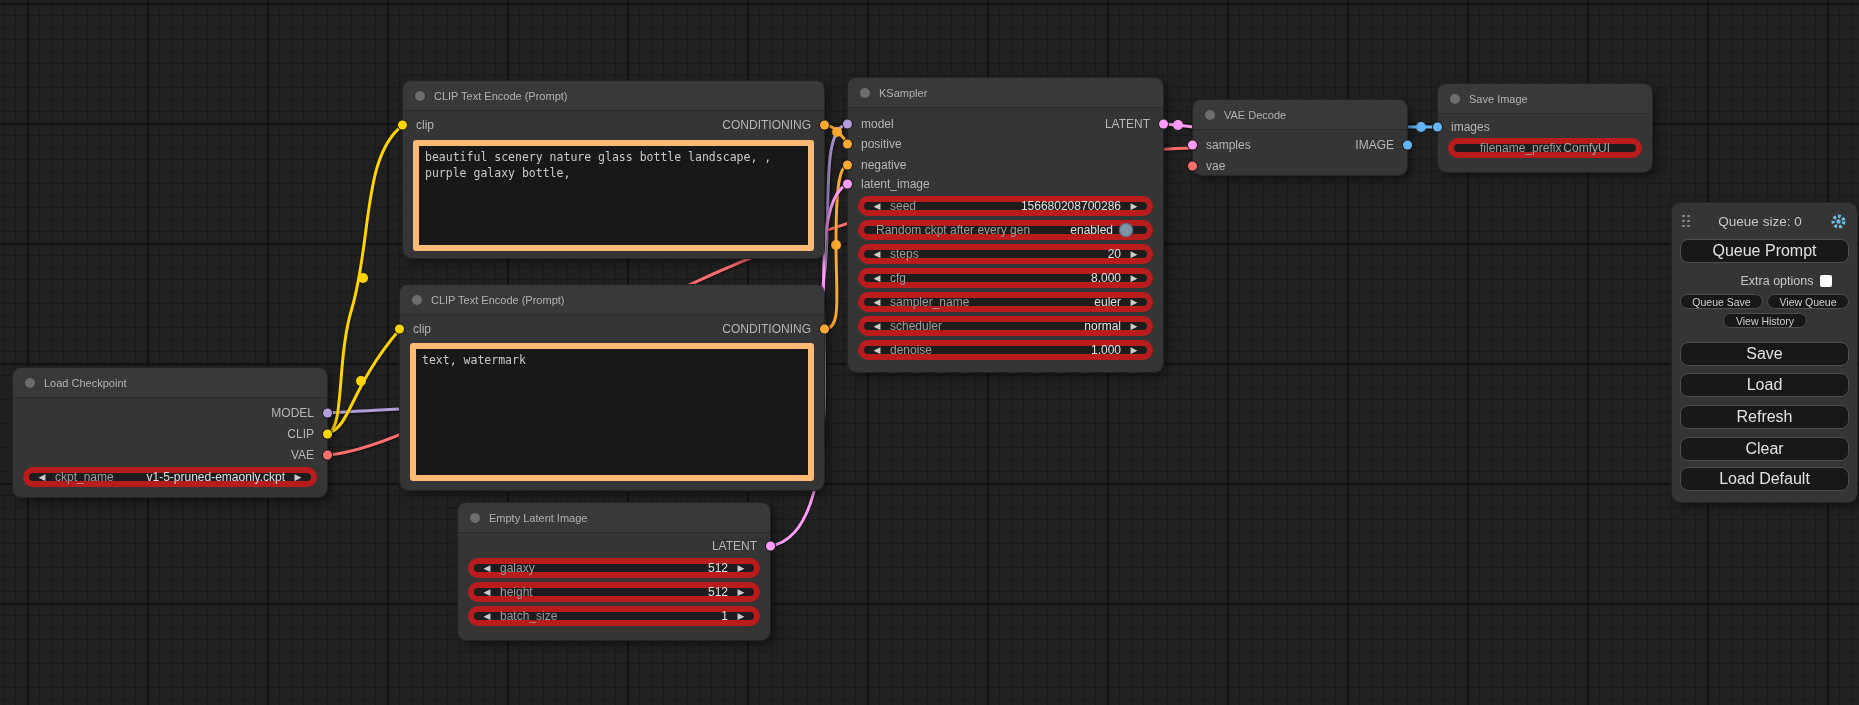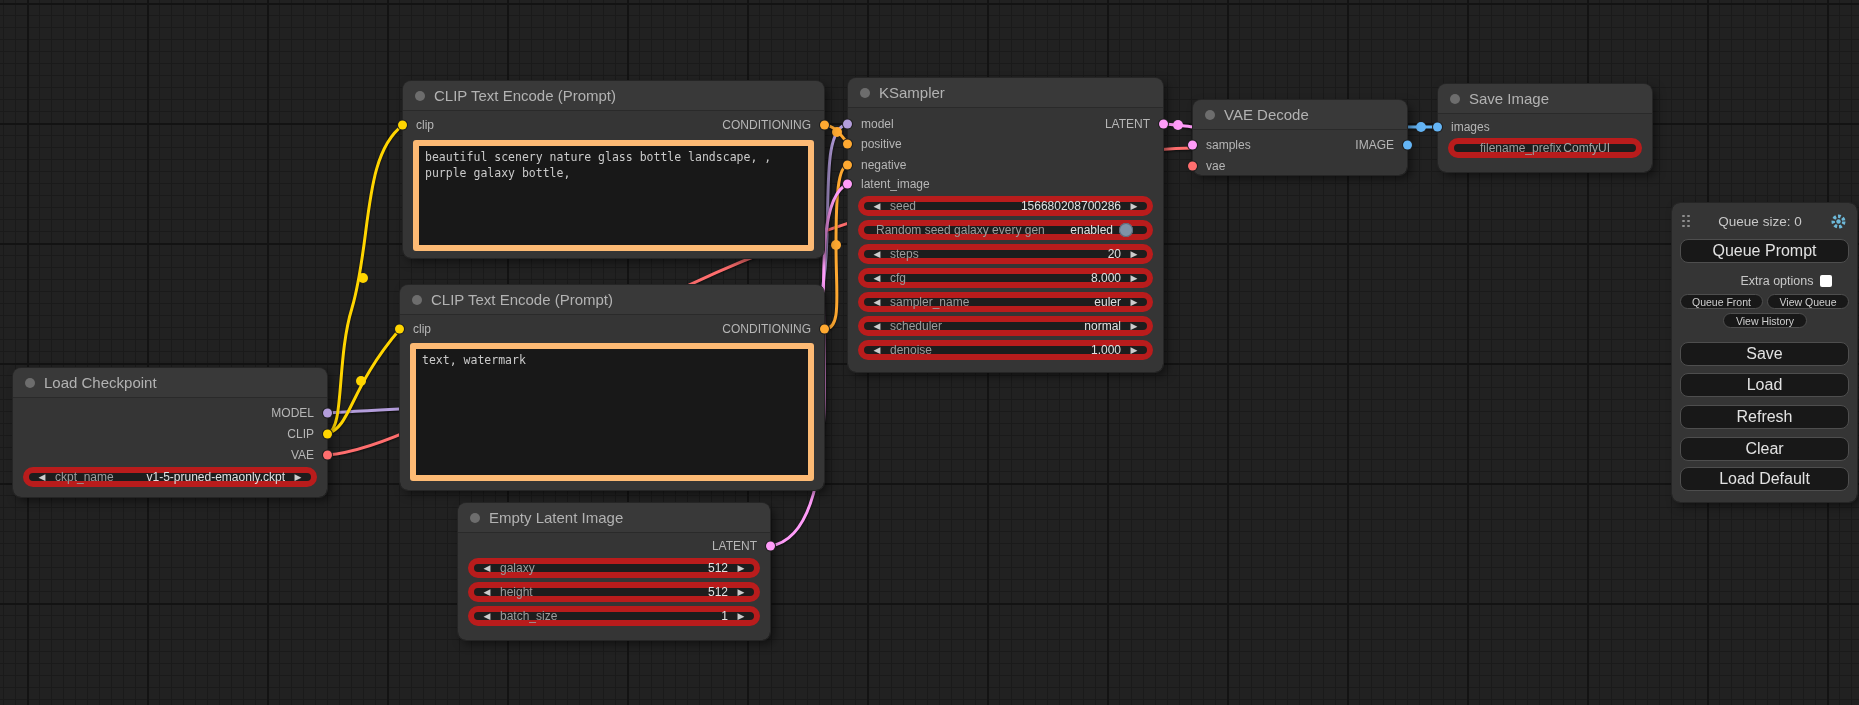--- a/index.html
+++ b/index.html
@@ -15,21 +15,21 @@
       linear-gradient(to bottom,#1a1a1a 1px,transparent 1px);
     background-size:120px 120px,120px 120px,12px 12px,12px 12px;
     background-position:27px 3px,27px 3px,3px 3px,3px 3px;
   }
   svg.wires{position:absolute;left:0;top:0;z-index:1;}
   svg.wires path{fill:none;stroke-width:3;stroke-linecap:round;filter:drop-shadow(0 1px 1px rgba(0,0,0,.6));}
   
   .node{position:absolute;z-index:2;background:#353535;border-radius:8px;
     outline:1px solid #252525;box-shadow:4px 4px 10px rgba(0,0,0,.5);}
   .ntitle{position:absolute;left:0;right:0;top:0;height:30px;display:flex;align-items:center;gap:9px;
-    padding:0 12px;color:#b2b2b2;font-size:15px;background:#393939;
+    padding:0 12px;color:#b2b2b2;font-size:11px;background:#393939;
     border-radius:8px 8px 0 0;border-bottom:1px solid #2a2a2a;}
   .tdot{width:10px;height:10px;border-radius:50%;background:#6d6d6d;flex:none;}
   .prow{position:absolute;height:20px;display:flex;align-items:center;font-size:12px;color:#b6b6b6;white-space:nowrap;}
   .prow.in{left:0;padding-left:13px;}
   .prow.out{right:0;padding-right:13px;}
   .pdot{position:absolute;top:50%;width:9px;height:9px;border-radius:50%;transform:translateY(-50%);
     box-shadow:0 0 0 1px #1e1e1e;}
   .prow.in  .pdot{left:-5px;}
   .prow.out .pdot{right:-5px;}
   .widget{position:absolute;left:10px;right:10px;height:20px;background:#1d1d1d;
@@ -193,21 +193,21 @@
       <span>LATENT</span>
       <span class="pdot" style="background: rgb(255, 156, 249);"></span>
     </div>
     <div class="widget" style="top:118px">
       <span class="warr">◀</span>
       <span class="wlabel">seed</span>
       <span class="wvalue">156680208700286</span>
       <span class="warr">▶</span>
     </div>
     <div class="widget noarrow" style="top:142px">
-      <span class="wlabel">Random seed galaxy every gen</span>
+      <span class="wlabel">Random ckpt after every gen</span>
       <span class="wvalue">enabled</span>
       <span class="wtoggle"></span>
     </div>
     <div class="widget" style="top:166px">
       <span class="warr">◀</span>
       <span class="wlabel">steps</span>
       <span class="wvalue">20</span>
       <span class="warr">▶</span>
     </div>
     <div class="widget" style="top:190px">
@@ -284,21 +284,21 @@
       <svg width="17" height="17" viewBox="0 0 16 16" style="cursor:pointer">
         <circle cx="8" cy="8" r="5" fill="none" stroke-width="3.2" stroke-dasharray="2.6 1.9" stroke="#6db8d8"></circle>
         <circle cx="8" cy="8" r="2.1" fill="#6db8d8"></circle>
       </svg>
     </div>
     <div class="qbtn" style="top:36px">Queue Prompt</div>
     <div class="qextra" style="top:71px">
       <span>Extra options</span>
       <span class="cbox"></span>
     </div>
-    <div class="qbtn small" style="top:91px;left:8px;right:auto;width:83px">Queue Front</div>
+    <div class="qbtn small" style="top:91px;left:8px;right:auto;width:83px">Queue Save</div>
     <div class="qbtn small" style="top:91px;left:95px;right:auto;width:82px">View Queue</div>
     <div class="qbtn small" style="top:110px;left:51px;right:auto;width:84px">View History</div>
     <div class="qbtn" style="top:139px">Save</div>
     <div class="qbtn" style="top:170px">Load</div>
     <div class="qbtn" style="top:202px">Refresh</div>
     <div class="qbtn" style="top:234px">Clear</div>
     <div class="qbtn" style="top:264px">Load Default</div>
   </div>
 
 </div>

